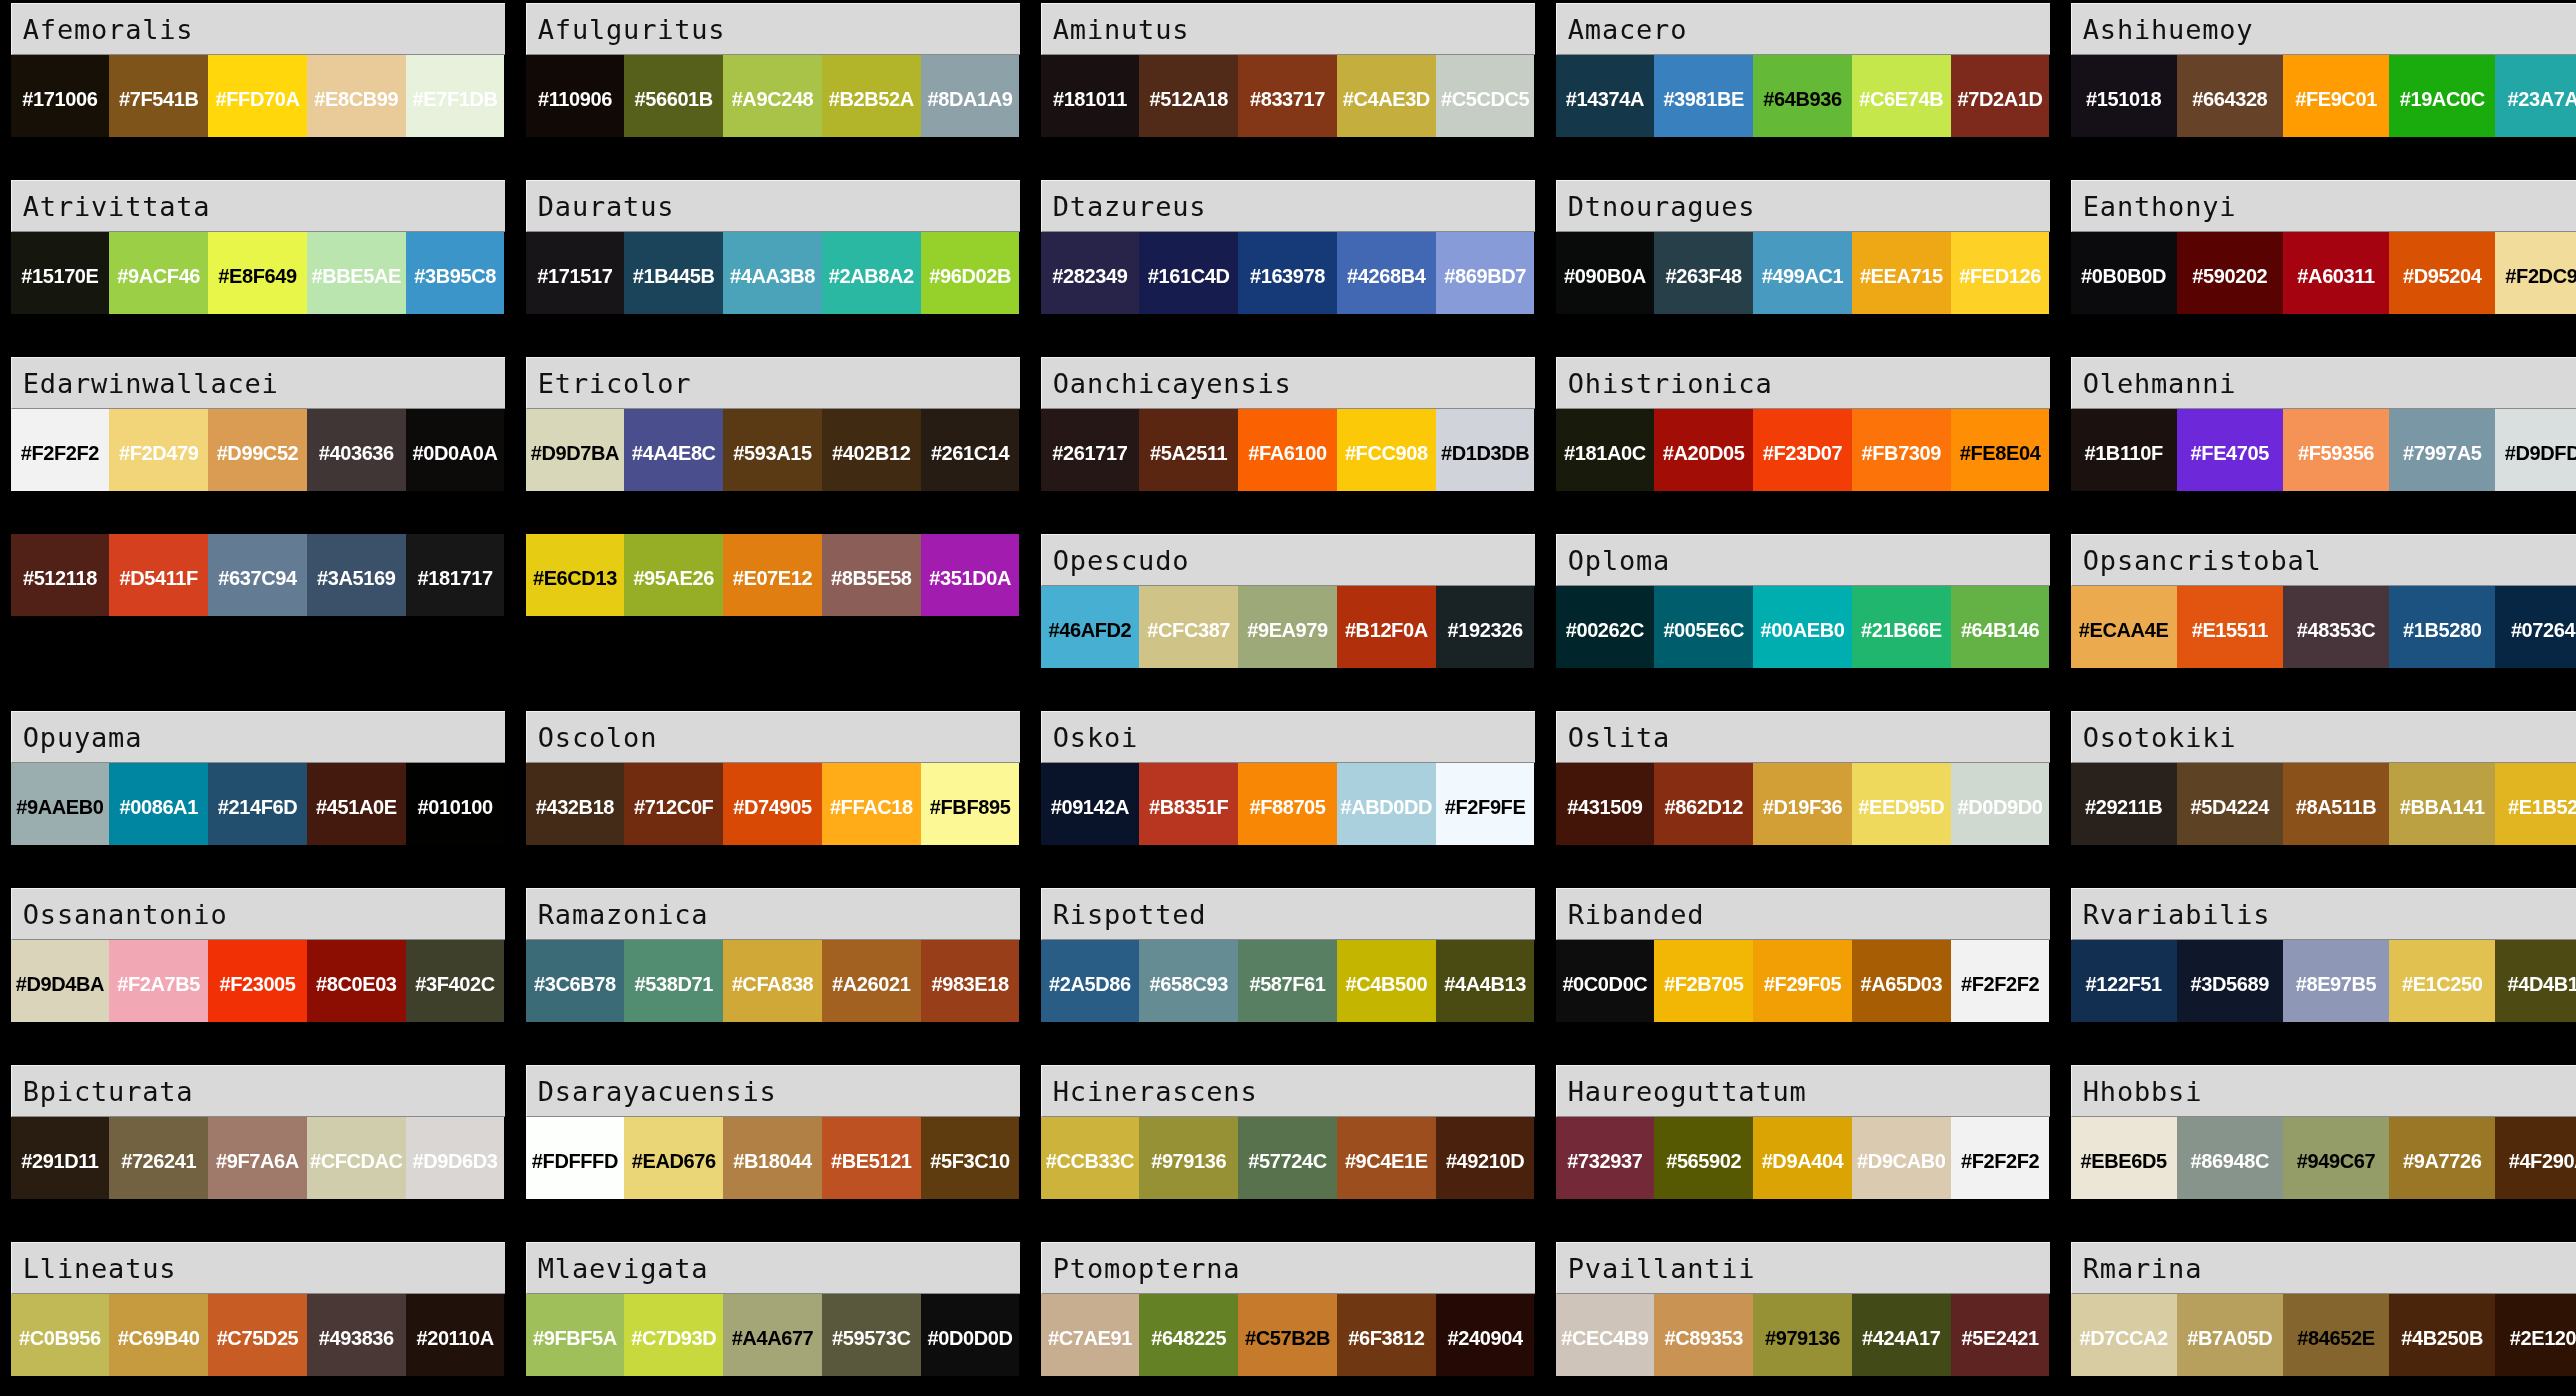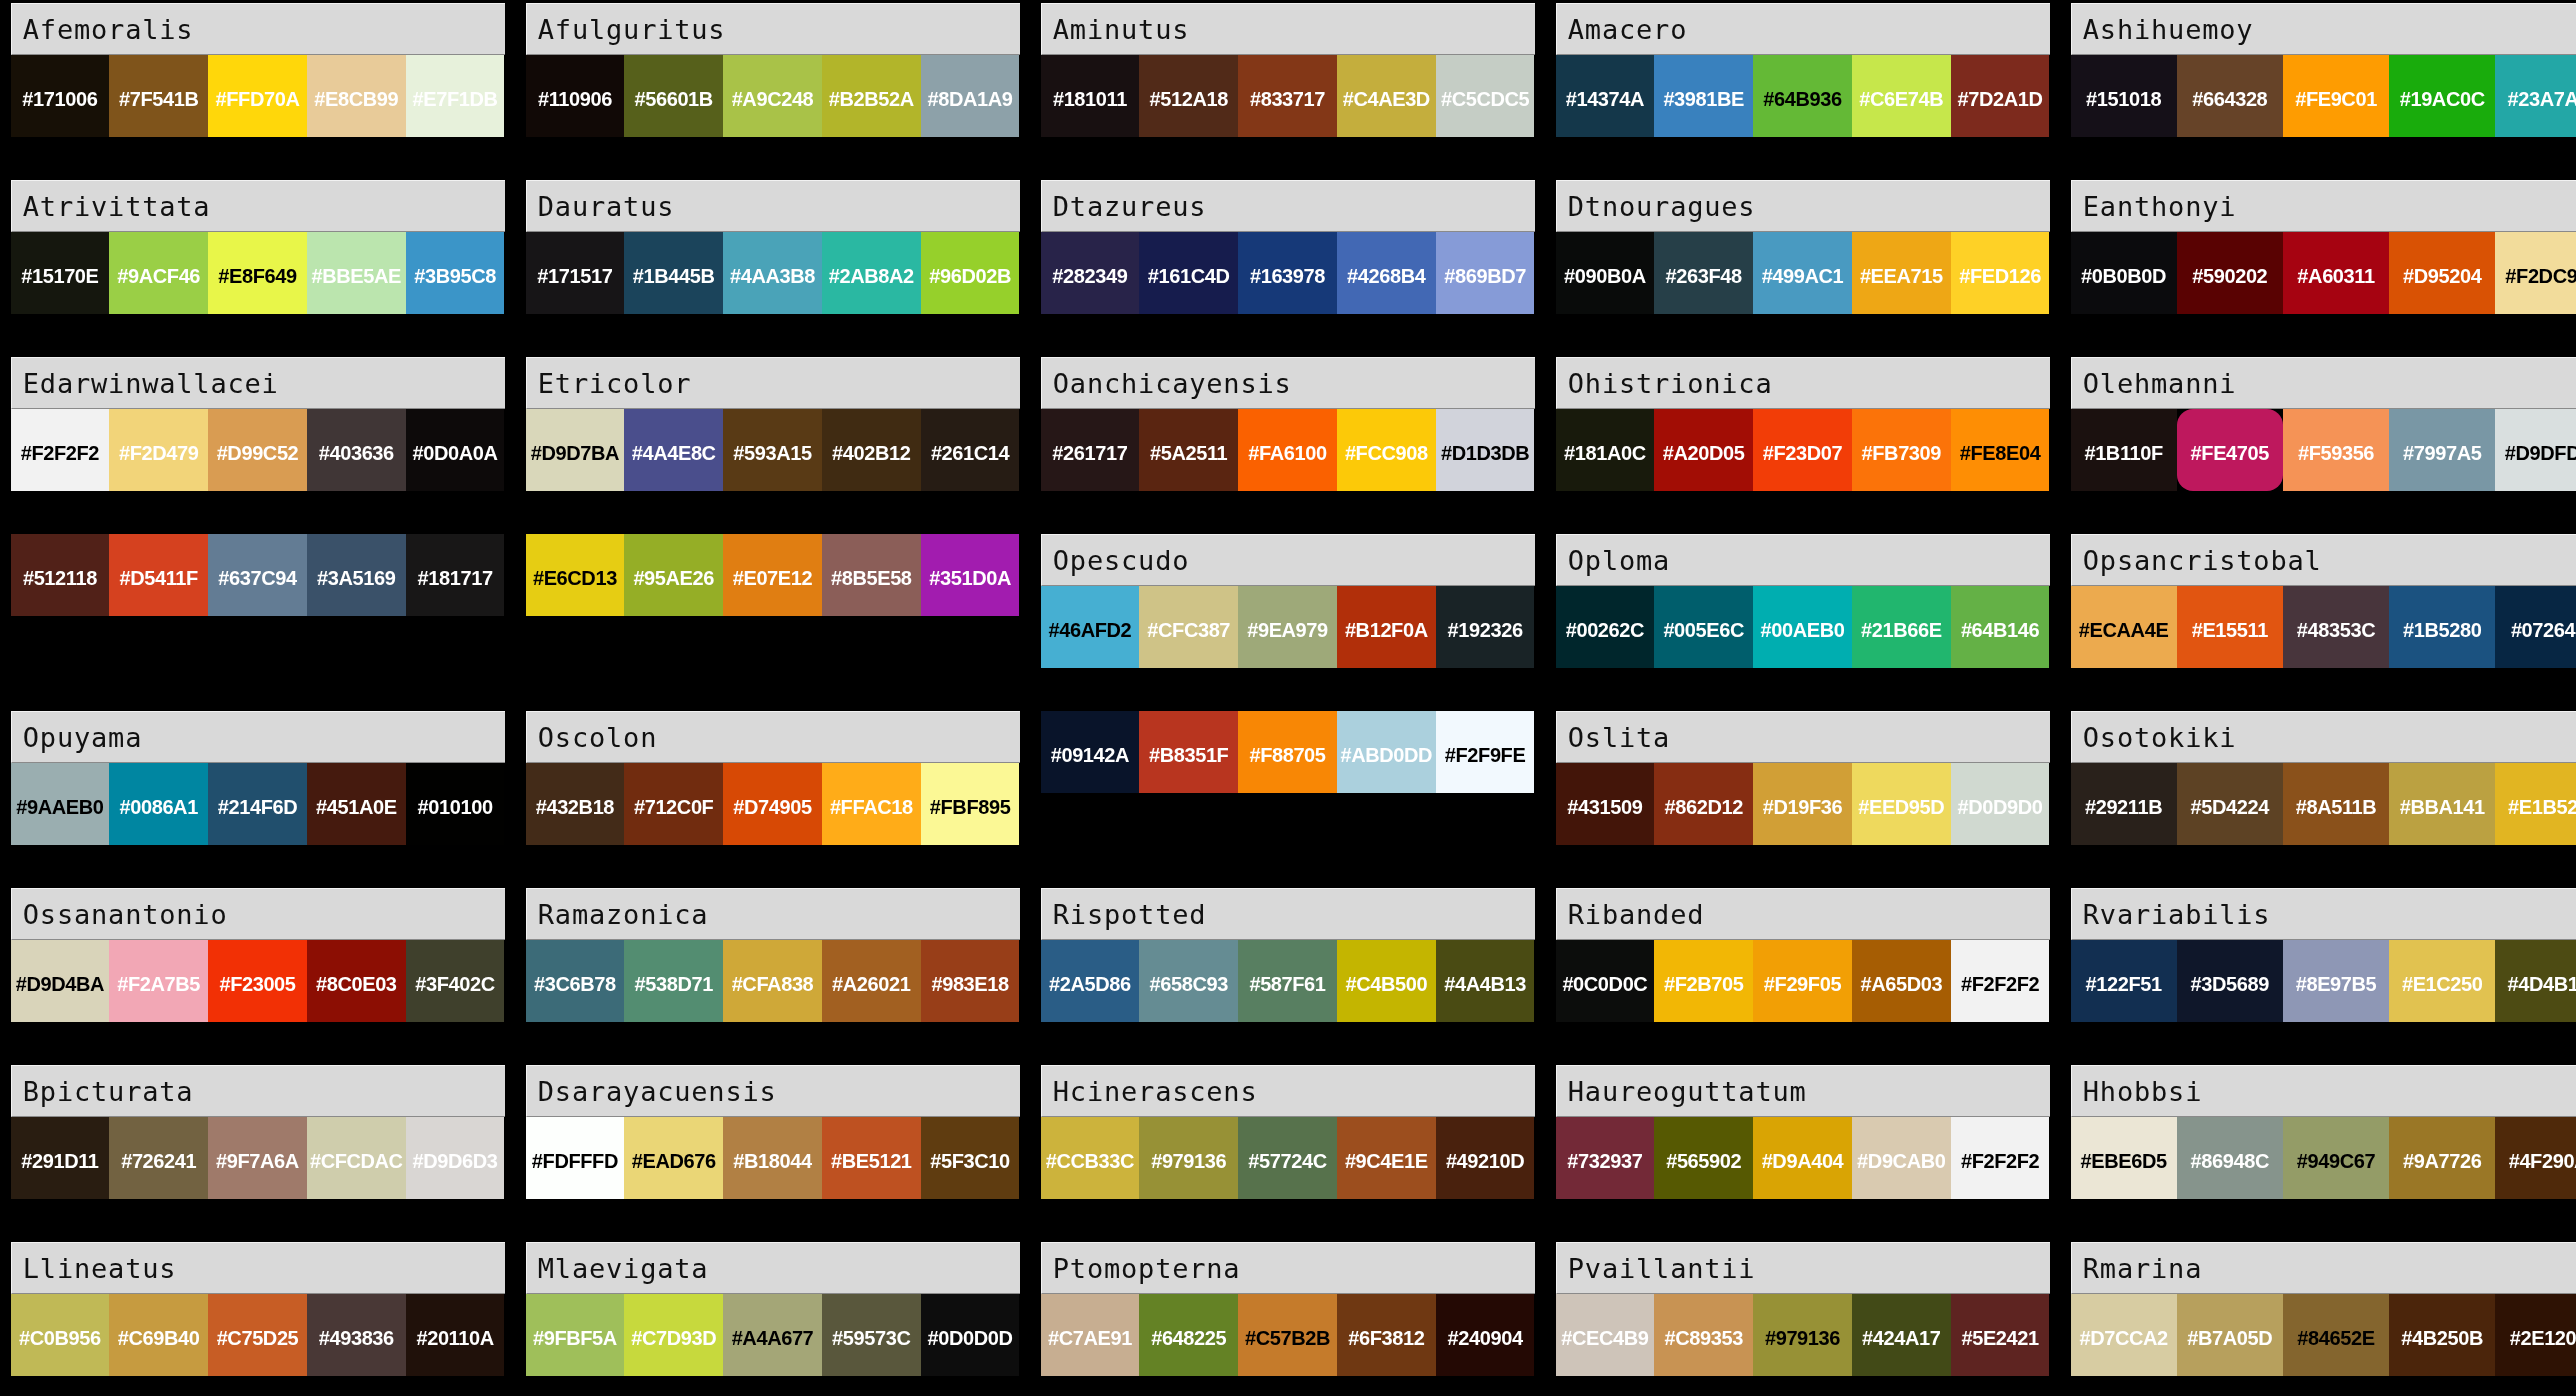--- a/index.html
+++ b/index.html
@@ -353,21 +353,21 @@
           <span class="hex">#FE8E04</span>
         </div>
       </div>
     </div>
     <div class="card col5">
       <div class="card-title">Olehmanni</div>
       <div class="swatches">
         <div class="swatch light" style="background: rgb(27, 17, 15);">
           <span class="hex">#1B110F</span>
         </div>
-        <div class="swatch light" style="background: #be185d; border-radius: 16px;">
+        <div class="swatch light" style="background: #6d28d9;">
           <span class="hex">#FE4705</span>
         </div>
         <div class="swatch light" style="background: rgb(245, 147, 86);">
           <span class="hex">#F59356</span>
         </div>
         <div class="swatch light" style="background: rgb(121, 151, 165);">
           <span class="hex">#7997A5</span>
         </div>
         <div class="swatch dark" style="background: rgb(217, 223, 223);">
           <span class="hex">#D9DFDF</span>
@@ -506,20 +506,21 @@
         </div>
         <div class="swatch light" style="background: rgb(255, 172, 24);">
           <span class="hex">#FFAC18</span>
         </div>
         <div class="swatch dark" style="background: rgb(251, 248, 149);">
           <span class="hex">#FBF895</span>
         </div>
       </div>
     </div>
     <div class="card">
+      <div class="card-title">Oskoi</div>
       <div class="swatches">
         <div class="swatch light" style="background: rgb(9, 20, 42);">
           <span class="hex">#09142A</span>
         </div>
         <div class="swatch light" style="background: rgb(184, 53, 31);">
           <span class="hex">#B8351F</span>
         </div>
         <div class="swatch light" style="background: rgb(248, 135, 5);">
           <span class="hex">#F88705</span>
         </div>

